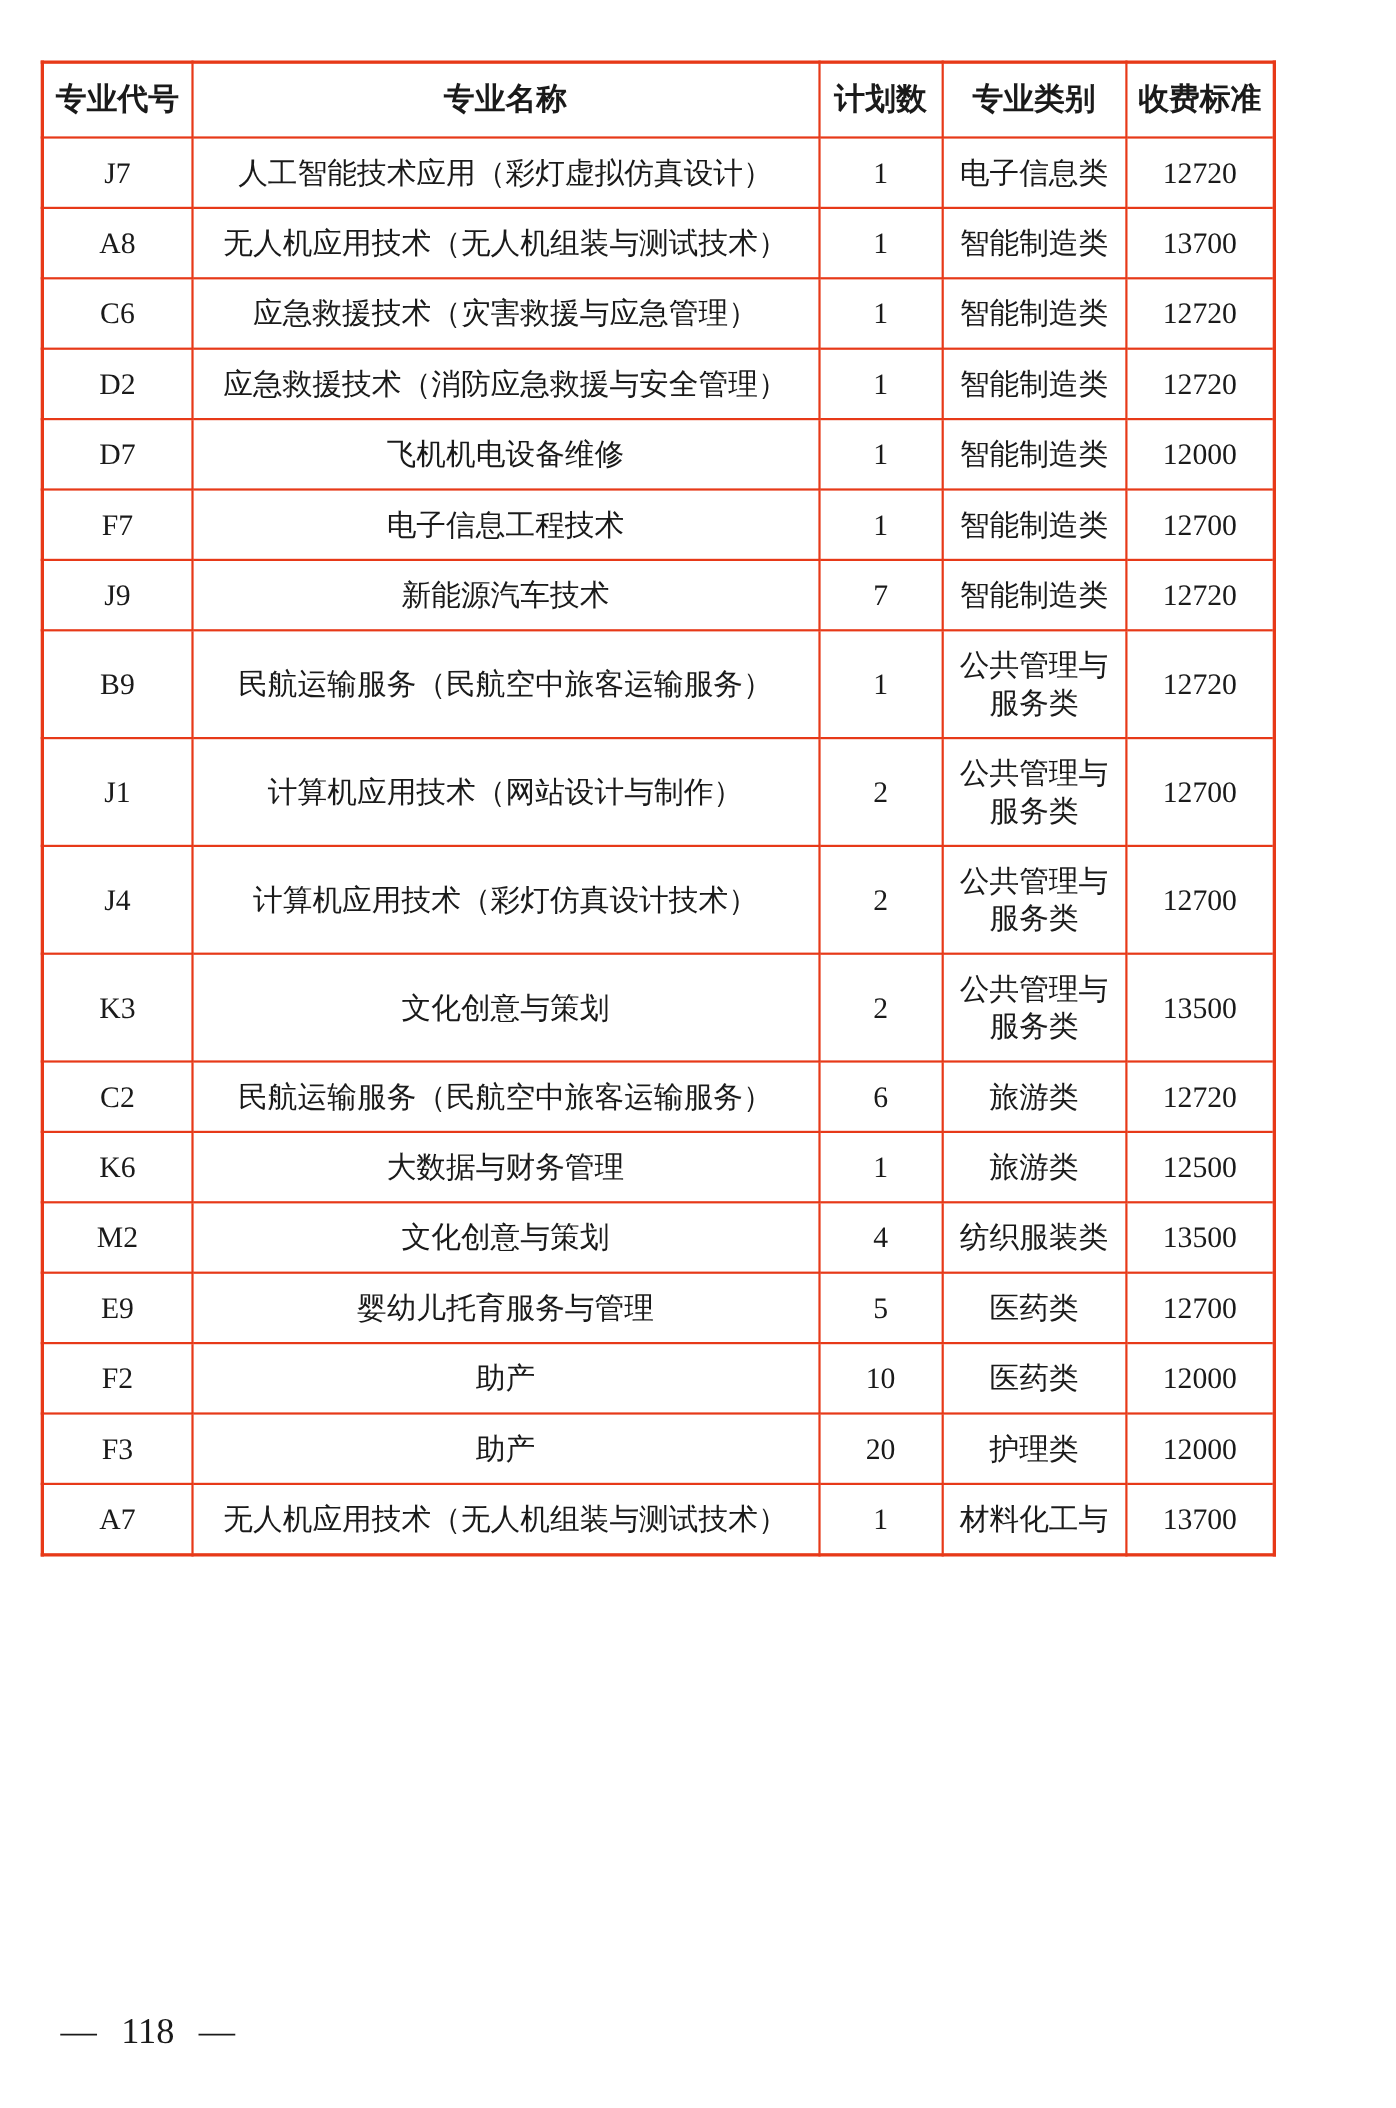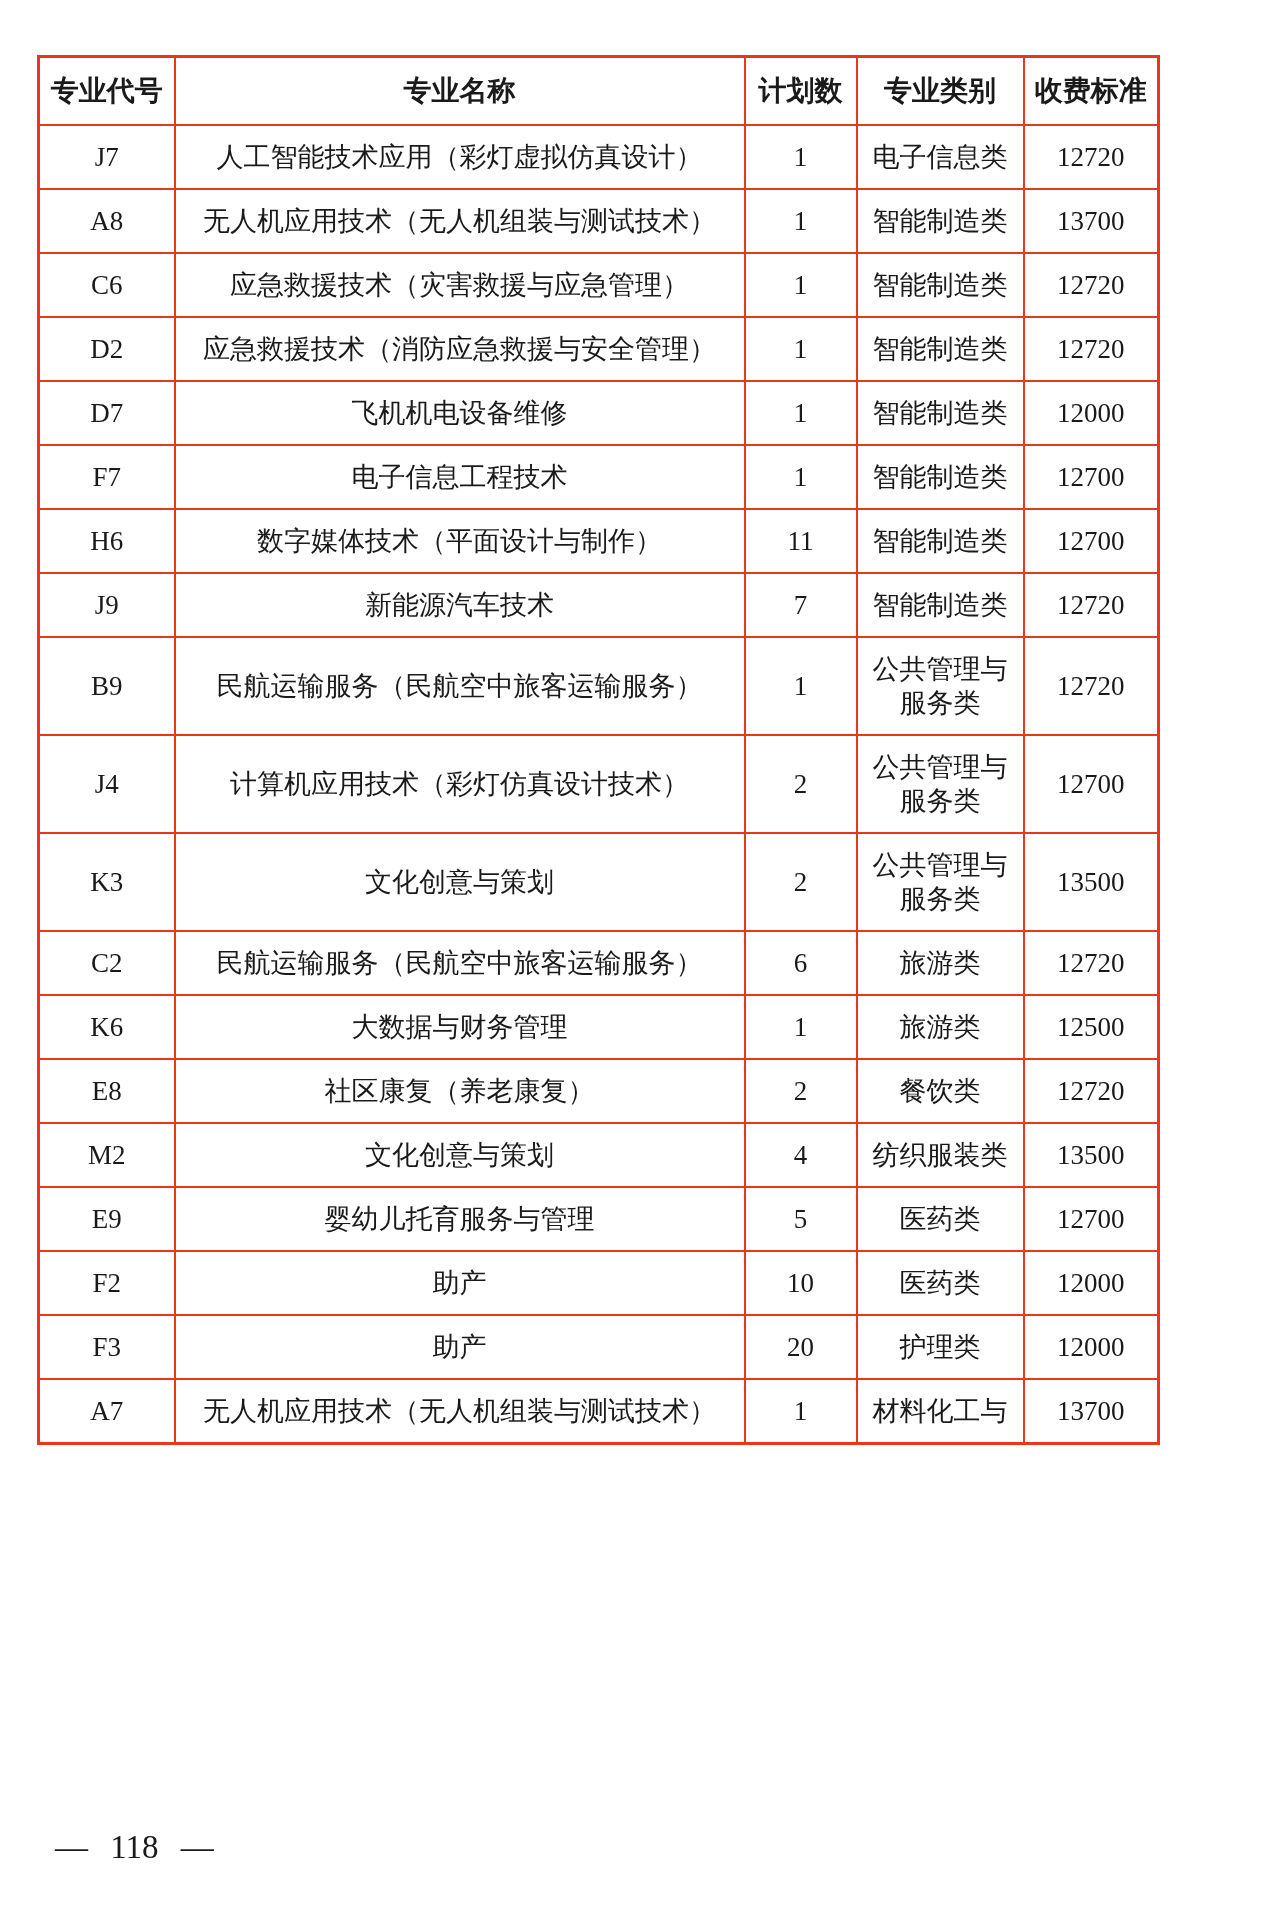--- a/index.html
+++ b/index.html
@@ -134,46 +134,47 @@
   </tr>
 
   <tr>
     <td class="code-cell">F7</td>
     <td class="name-cell">电子信息工程技术</td>
     <td class="plan-cell">1</td>
     <td class="category-cell">智能制造类</td>
     <td class="fee-cell">12700</td>
   </tr>
 
-  <tr>
-    <td class="code-cell">H6</td>
-    <td class="name-cell">数字媒体技术（平面设计与制作）</td>
-    <td class="plan-cell">11</td>
-    <td class="category-cell">智能制造类</td>
-    <td class="fee-cell">12700</td>
-  </tr>
 
   <tr>
     <td class="code-cell">J9</td>
     <td class="name-cell">新能源汽车技术</td>
     <td class="plan-cell">7</td>
     <td class="category-cell">智能制造类</td>
     <td class="fee-cell">12720</td>
   </tr>
 
   <tr>
     <td class="code-cell">B9</td>
     <td class="name-cell">民航运输服务（民航空中旅客运输服务）</td>
     <td class="plan-cell">1</td>
     <td class="category-cell">公共管理与
 服务类</td>
     <td class="fee-cell">12720</td>
   </tr>
 
 
+  <tr>
+    <td class="code-cell">J1</td>
+    <td class="name-cell">计算机应用技术（网站设计与制作）</td>
+    <td class="plan-cell">2</td>
+    <td class="category-cell">公共管理与
+服务类</td>
+    <td class="fee-cell">12700</td>
+  </tr>
 
   <tr>
     <td class="code-cell">J4</td>
     <td class="name-cell">计算机应用技术（彩灯仿真设计技术）</td>
     <td class="plan-cell">2</td>
     <td class="category-cell">公共管理与
 服务类</td>
     <td class="fee-cell">12700</td>
   </tr>
 
@@ -196,27 +197,20 @@
   </tr>
 
   <tr>
     <td class="code-cell">K6</td>
     <td class="name-cell">大数据与财务管理</td>
     <td class="plan-cell">1</td>
     <td class="category-cell">旅游类</td>
     <td class="fee-cell">12500</td>
   </tr>
 
-  <tr>
-    <td class="code-cell">E8</td>
-    <td class="name-cell">社区康复（养老康复）</td>
-    <td class="plan-cell">2</td>
-    <td class="category-cell">餐饮类</td>
-    <td class="fee-cell">12720</td>
-  </tr>
 
   <tr>
     <td class="code-cell">M2</td>
     <td class="name-cell">文化创意与策划</td>
     <td class="plan-cell">4</td>
     <td class="category-cell">纺织服装类</td>
     <td class="fee-cell">13500</td>
   </tr>
 
   <tr>

